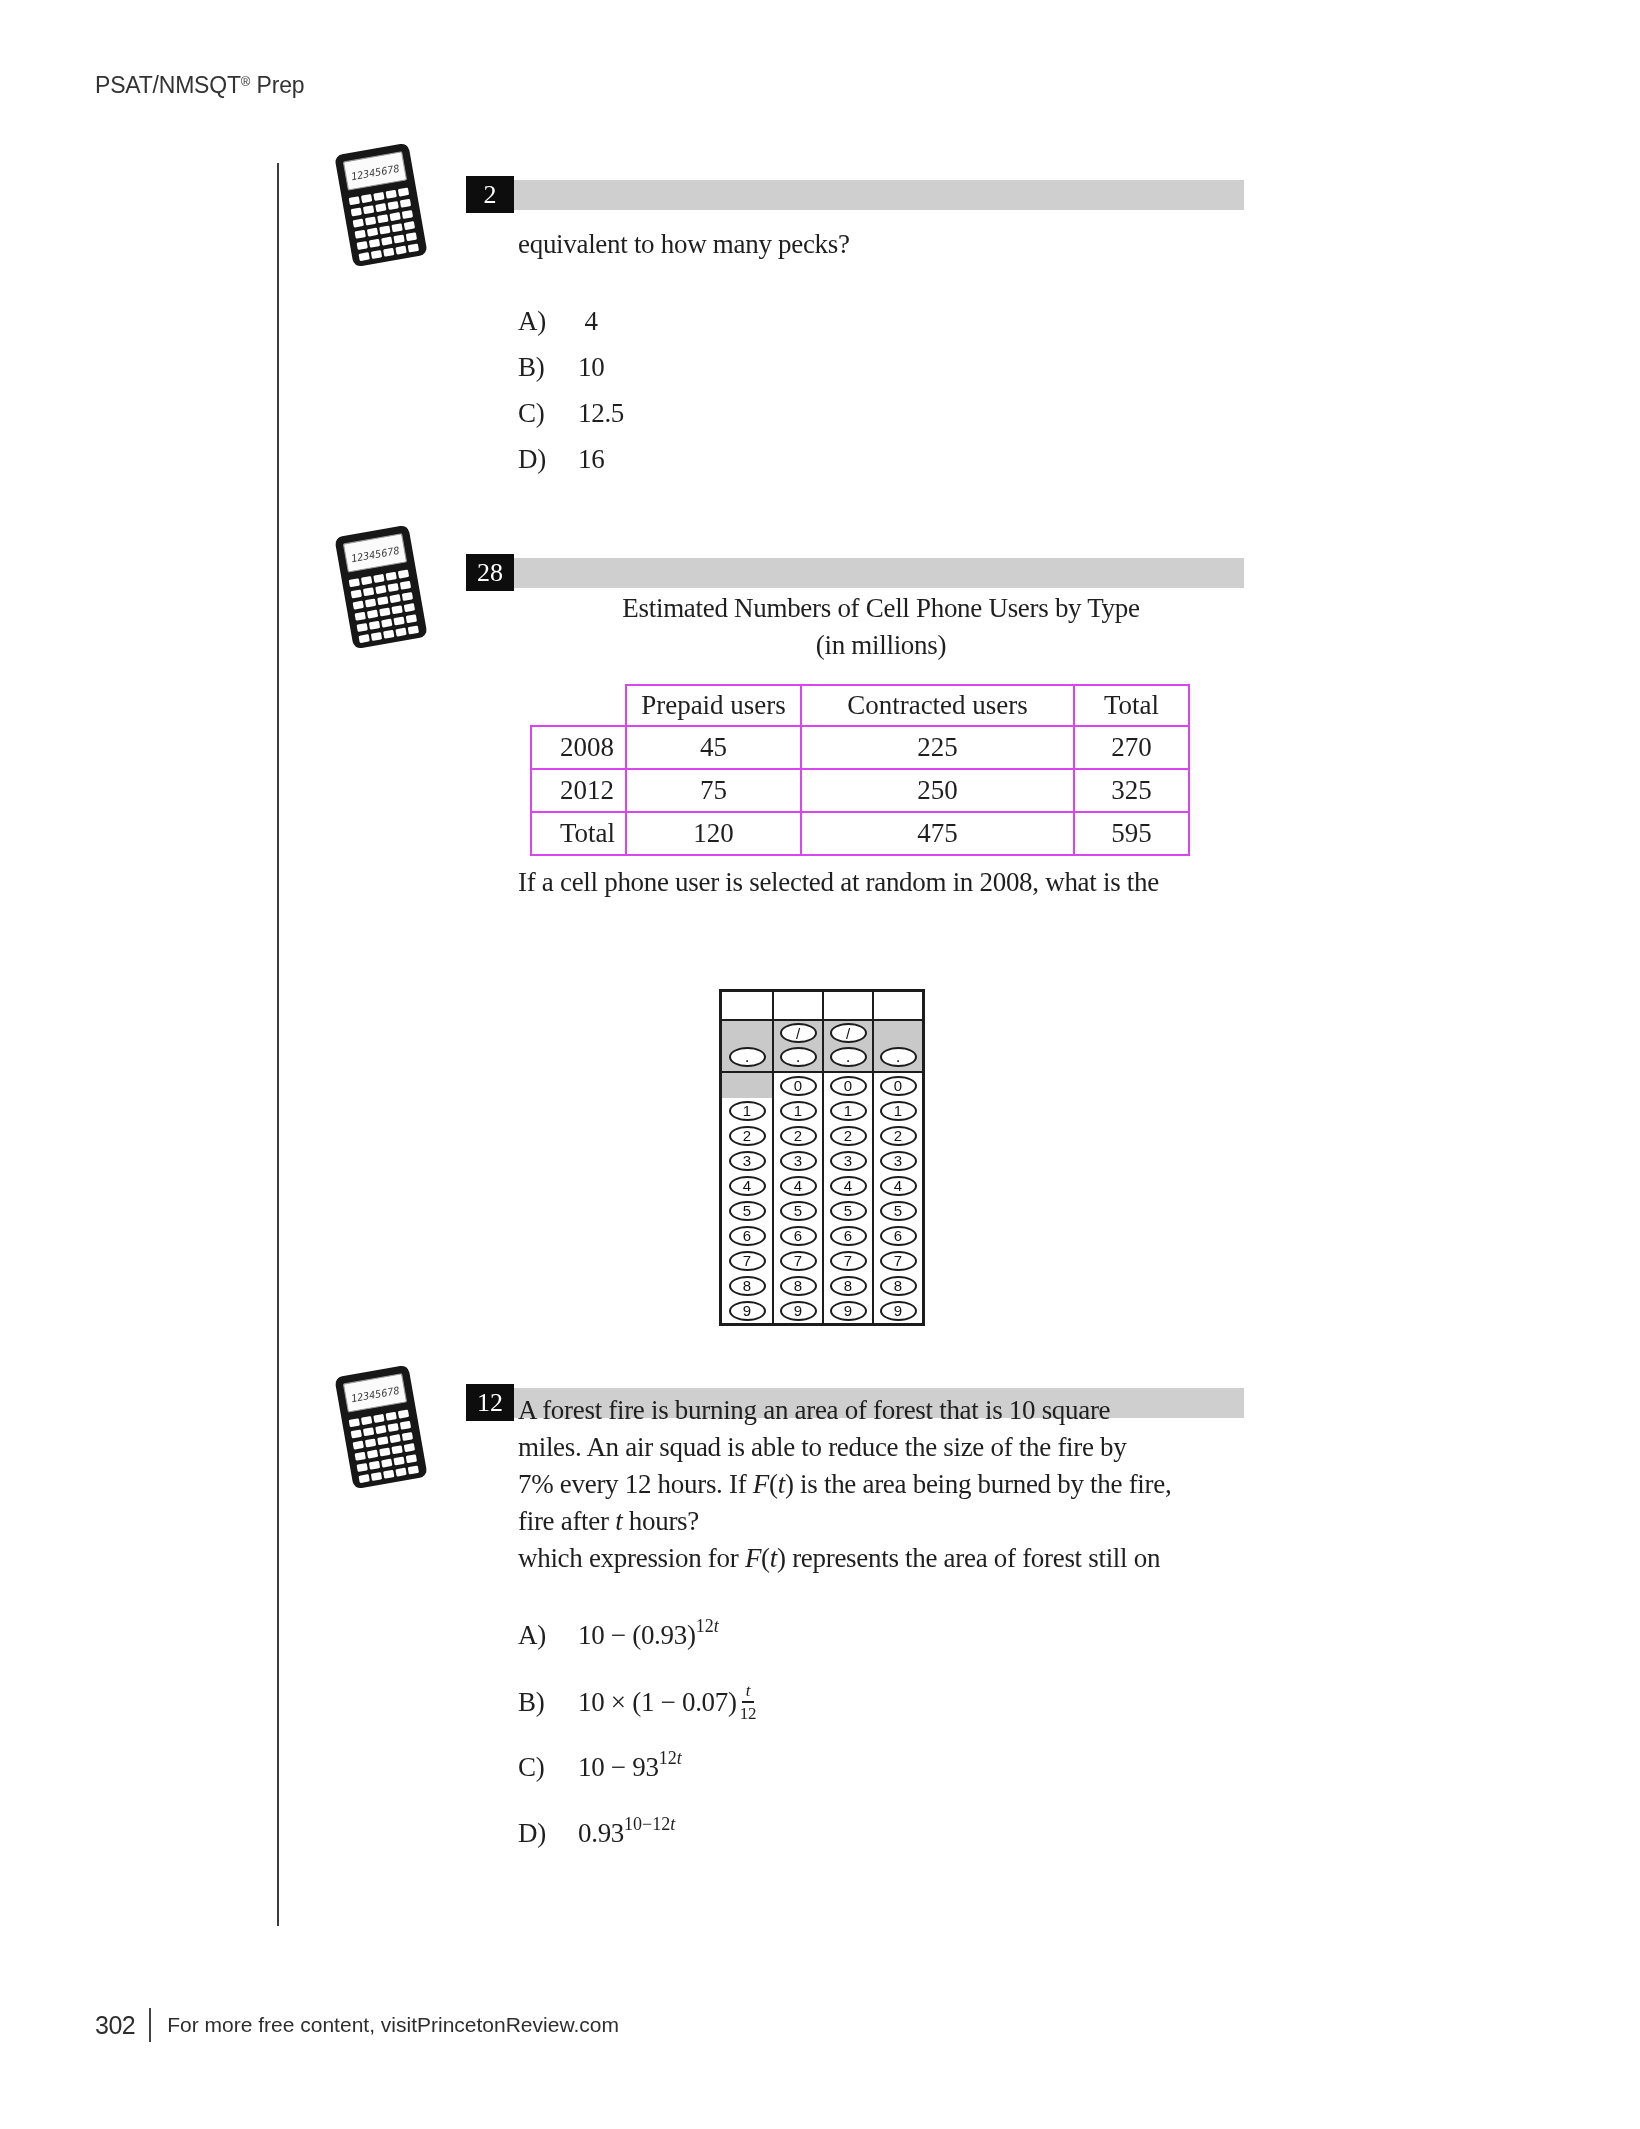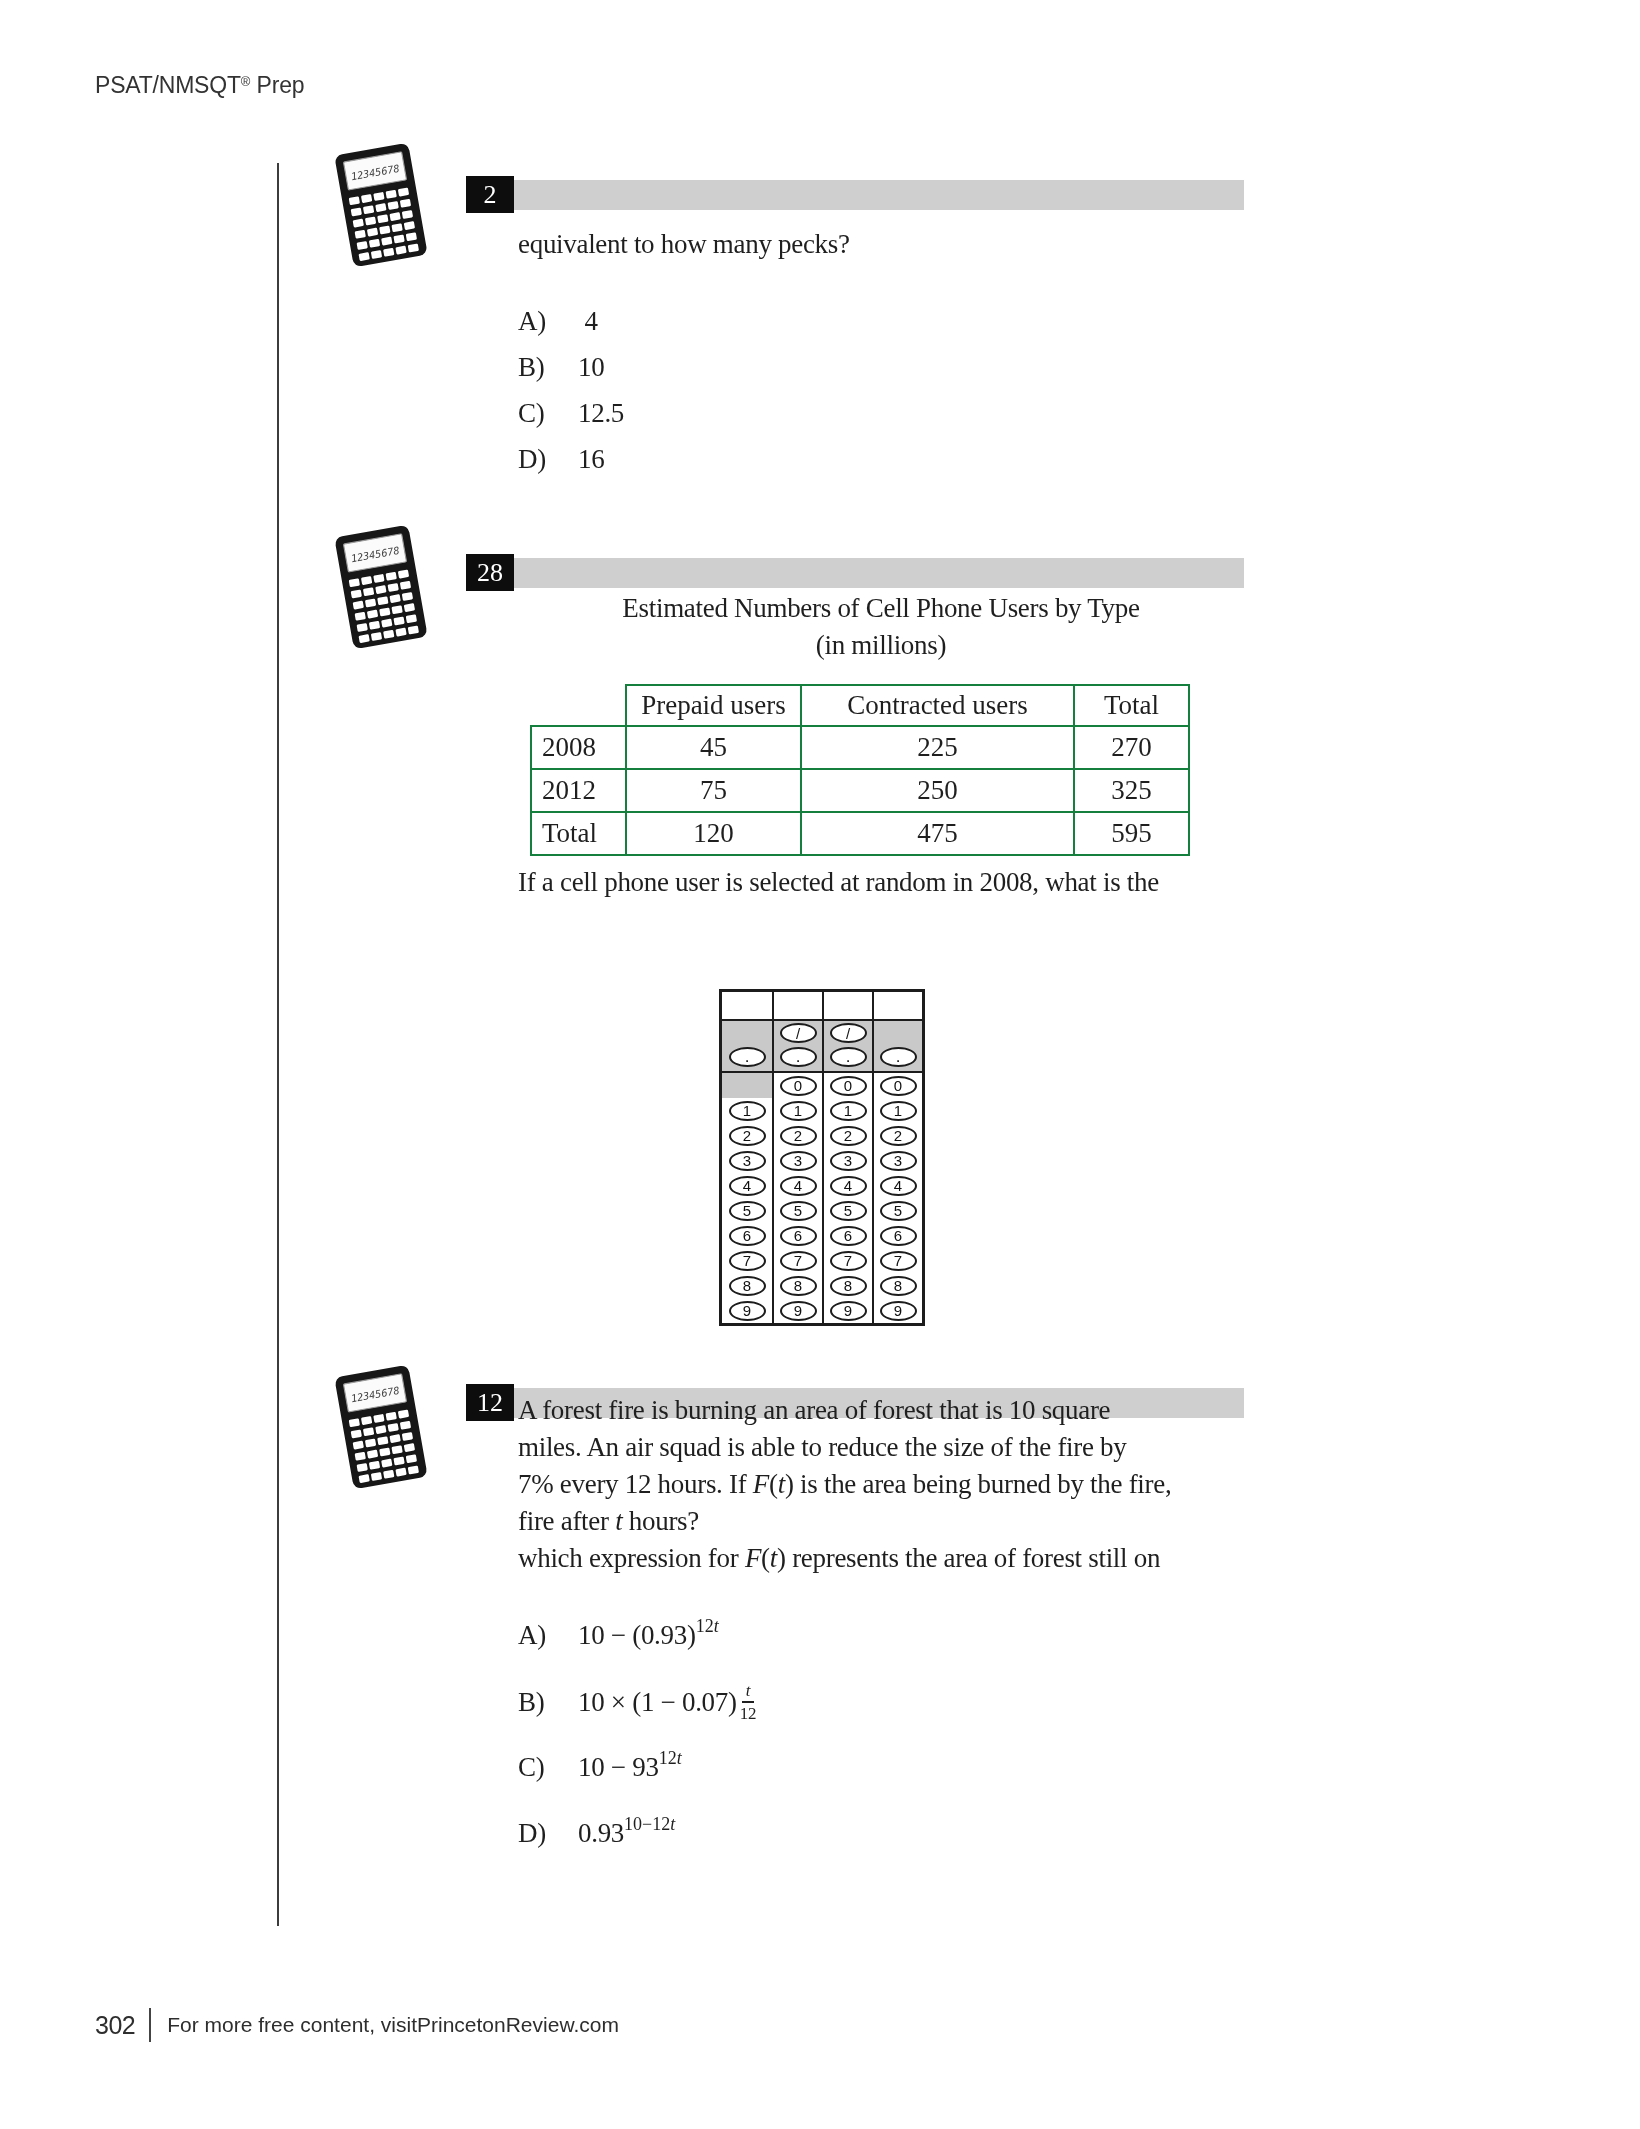--- a/index.html
+++ b/index.html
@@ -31,23 +31,23 @@
 
   .sup{font-size:18px;vertical-align:12px;letter-spacing:0}
   .it{font-style:italic}
   .fracsup{display:inline-flex;flex-direction:column;align-items:center;vertical-align:15px;
            line-height:1;font-size:17px;margin-left:3px}
   .fnum{font-style:italic;border-bottom:2px solid #1f1f1f;padding:0 4px 2px}
   .fden{padding-top:2px}
 
   .ptable-wrap{position:absolute}
   .ptable{border-collapse:collapse;font-family:"Liberation Serif",serif;font-size:27px;color:#1f1f1f}
-  .ptable td{border:2px solid #15803d;text-align:center;height:43px;padding:0 8px}
+  .ptable td{border:2px solid #d946ef;text-align:center;height:43px;padding:0 8px}
   .ptable tr:first-child td{height:41px}
-  .ptable td:nth-child(1){width:95px;text-align:left;padding-left:10px}
+  .ptable td:nth-child(1){width:95px;text-align:left;padding-left:28px}
   .ptable td:nth-child(2){width:175px}
   .ptable td:nth-child(3){width:273px}
   .ptable td:nth-child(4){width:115px}
   .ptable .ghost{border:none}
 
   .gridin{position:absolute;display:flex;border:3px solid #1c1c1c;background:#fff}
   .gcol{width:50px}
   .gcol + .gcol{border-left:2px solid #1c1c1c}
   .win{height:29px;border-bottom:2px solid #1c1c1c;background:#fff}
   .sym{height:52px;border-bottom:2px solid #1c1c1c;background:#c9c9c9;display:flex;

